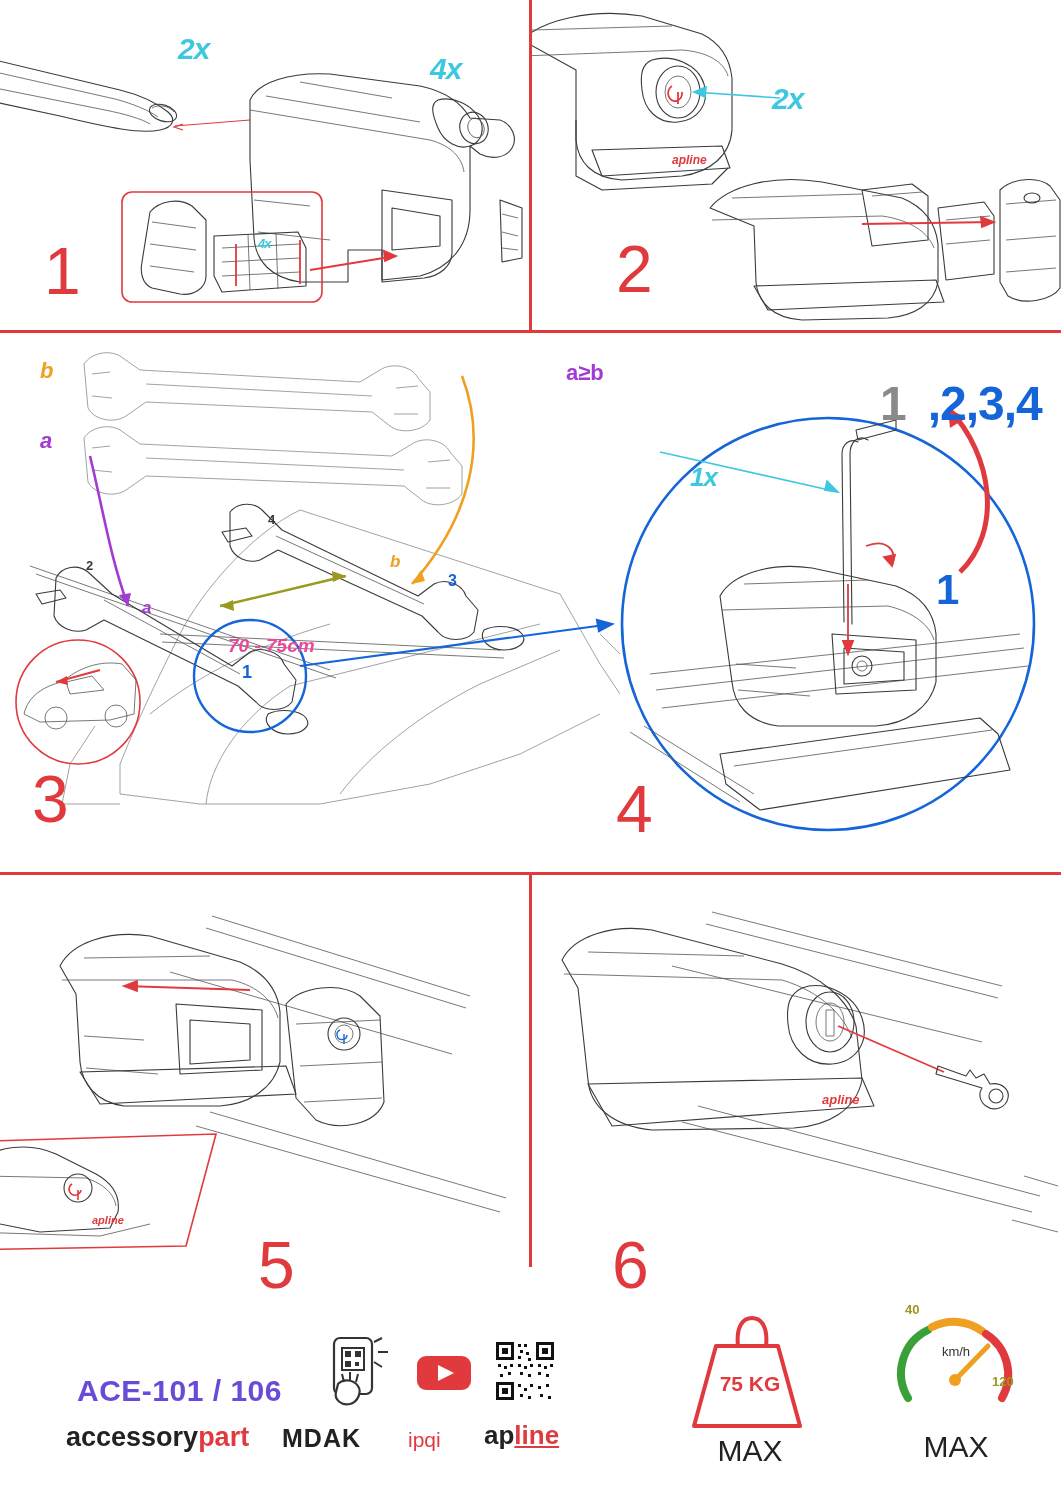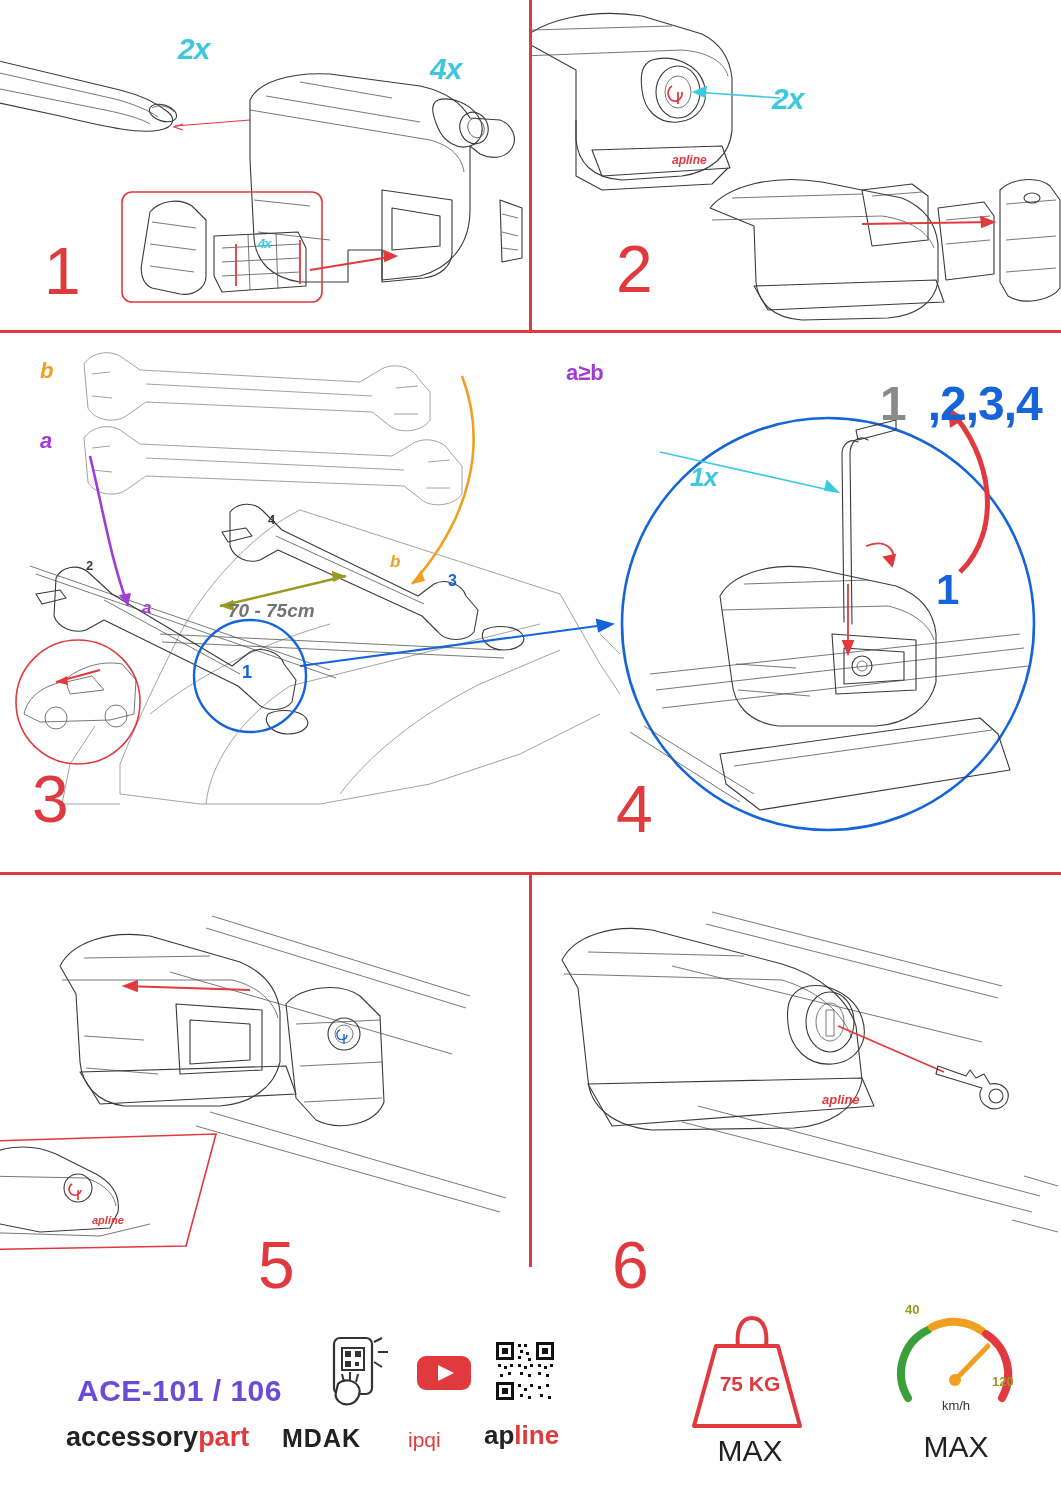--- a/index.html
+++ b/index.html
@@ -222,21 +222,21 @@
     <path class="ln2" d="M66 348 L92 342 L104 356 L70 360 Z"></path>
     <path style="fill:none;stroke:#e03a3e;stroke-width:2" d="M56 348 L100 336"></path>
     <path style="fill:#e03a3e" d="M56 348 l11 -6 l1 9 z"></path>
   </svg>
 
   <div class="step-num" style="left:32px; top:766px; font-size:66px;">3</div>
   <div class="lbl" style="left:40px; top:358px; color:#f0a020;">b</div>
   <div class="lbl" style="left:40px; top:428px; color:#a23bd4;">a</div>
   <div class="lbl" style="left:142px; top:598px; color:#a23bd4; font-size:17px;">a</div>
   <div class="lbl" style="left:390px; top:552px; color:#f0a020; font-size:17px;">b</div>
-  <div style="position:absolute; left:228px; top:600px; color:#737373; font-size:19px; font-weight:700; font-style:italic;">70 - 75cm</div>
+  <div style="position:absolute; left:228px; top:635px; color:#ec4899; font-size:19px; font-weight:700; font-style:italic;">70 - 75cm</div>
   <div style="position:absolute; left:242px; top:662px; color:#1565d8; font-size:18px; font-weight:700;">1</div>
   <div style="position:absolute; left:86px; top:558px; color:#3a3a3a; font-size:13px; font-weight:700;">2</div>
   <div style="position:absolute; left:448px; top:572px; color:#1565d8; font-size:16px; font-weight:700;">3</div>
   <div style="position:absolute; left:268px; top:512px; color:#3a3a3a; font-size:13px; font-weight:700;">4</div>
 
   <svg class="art" style="left:600px; top:334px;" width="461" height="538" viewBox="0 0 461 538">
 
     <circle style="fill:none;stroke:#1565d8;stroke-width:2.6" cx="228" cy="290" r="206"></circle>
 
     <path class="ln2" d="M50 340 L420 300"></path>
@@ -409,35 +409,35 @@
         <rect x="36" y="44" width="3" height="3"></rect>
       <rect x="44" y="46" width="3" height="3"></rect>
         <rect x="52" y="44" width="3" height="3"></rect>
         <rect x="26" y="54" width="3" height="3"></rect>
       <rect x="34" y="56" width="3" height="3"></rect>
         <rect x="46" y="54" width="3" height="3"></rect>
         <rect x="54" y="56" width="3" height="3"></rect>
     </g>
   </svg>
   <div style="position:absolute; left:484px; top:1420px; font-size:26px; font-weight:700;">
-    <span style="color:#222;">ap</span><span style="color:#e03a3e;">line</span>
+    <span style="color:#222;">ap</span><span style="color:#e03a3e;text-decoration:underline;">line</span>
   </div>
 
   <svg class="art" style="left:682px; top:1306px;" width="130" height="128" viewBox="0 0 130 128">
     <path d="M34 40 L96 40 L118 120 L12 120 Z" fill="none" stroke="#e03a3e" stroke-width="4" stroke-linejoin="round"></path>
     <path d="M56 40 C54 22 60 12 70 12 C80 12 86 22 84 40" fill="none" stroke="#e03a3e" stroke-width="4"></path>
   </svg>
   <div style="position:absolute; left:700px; top:1372px; width:100px; text-align:center; font-size:21px; font-weight:700; color:#e03a3e;">75 KG</div>
   <div style="position:absolute; left:690px; top:1434px; width:120px; text-align:center; font-size:30px; color:#222;">MAX</div>
 
   <svg class="art" style="left:890px; top:1300px;" width="130" height="130" viewBox="0 0 130 130">
     <path d="M18 98 A48 48 0 0 1 38 30" fill="none" stroke="#3aa03a" stroke-width="8" stroke-linecap="round"></path>
     <path d="M42 27 A48 48 0 0 1 92 31" fill="none" stroke="#f0a020" stroke-width="8" stroke-linecap="round"></path>
     <path d="M96 34 A48 48 0 0 1 112 98" fill="none" stroke="#e03a3e" stroke-width="8" stroke-linecap="round"></path>
     <path d="M65 80 L98 46" stroke="#f0a020" stroke-width="5" stroke-linecap="round" fill="none"></path>
     <circle cx="65" cy="80" r="6" fill="#f0a020"></circle>
   </svg>
   <div style="position:absolute; left:905px; top:1302px; font-size:13px; color:#9a9a20; font-weight:700;">40</div>
   <div style="position:absolute; left:992px; top:1330px; font-size:13px; color:#9a9a20; font-weight:700;margin-top:44px;">120</div>
-  <div style="position:absolute; left:926px; top:1398px; width:60px; text-align:center; font-size:13px; color:#333;">km/h</div>
+  <div style="position:absolute; left:926px; top:1344px; width:60px; text-align:center; font-size:13px; color:#333;">km/h</div>
   <div style="position:absolute; left:896px; top:1430px; width:120px; text-align:center; font-size:30px; color:#222;">MAX</div>
 
 </div>
 
 </body></html>

